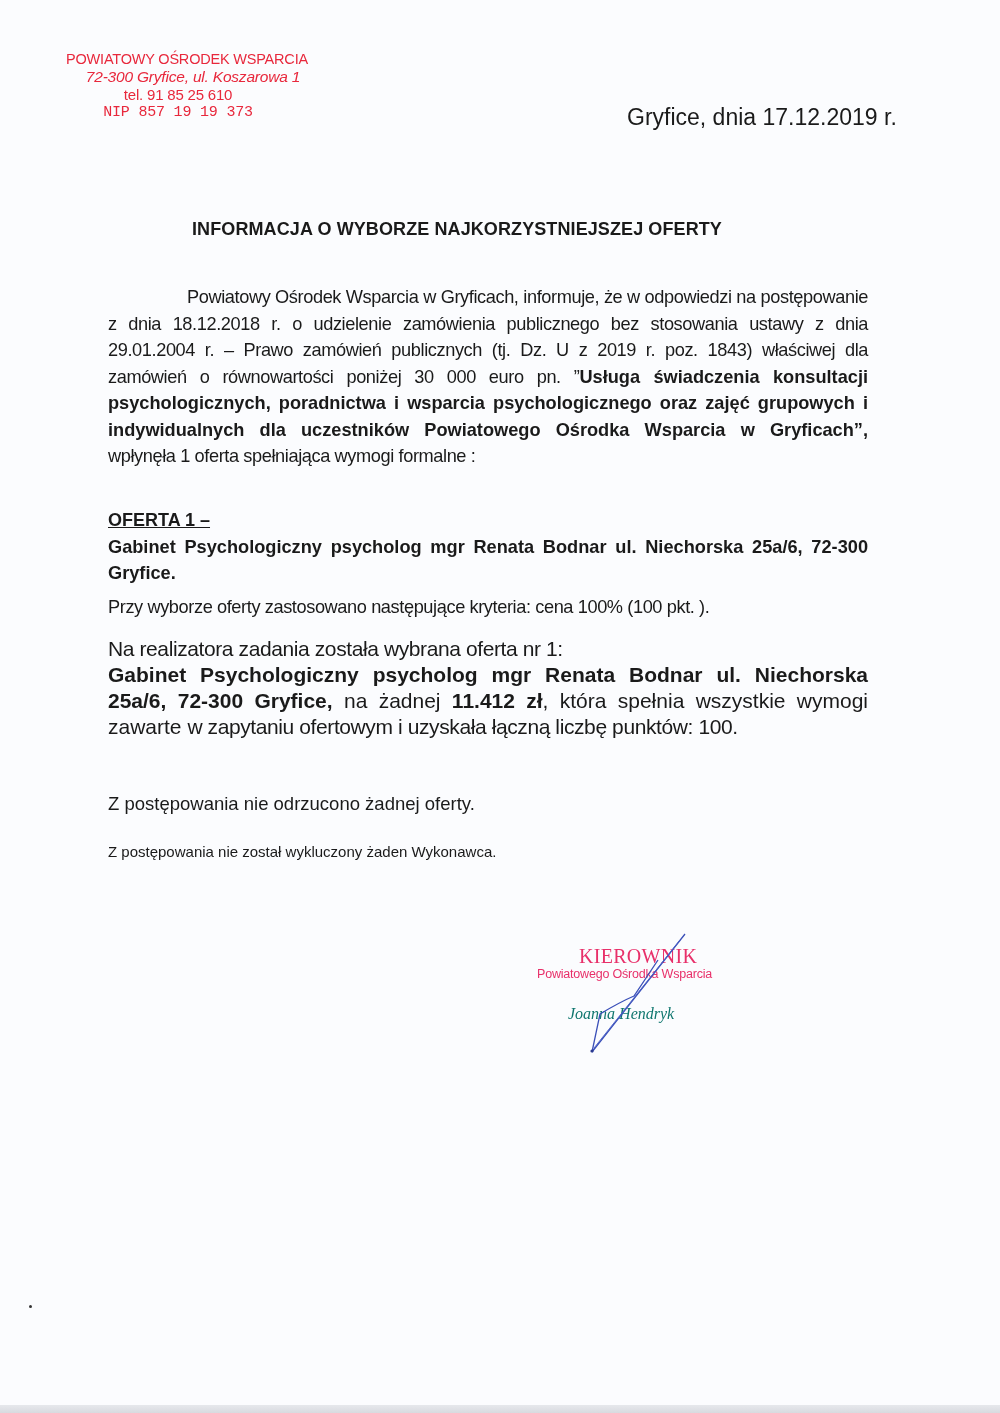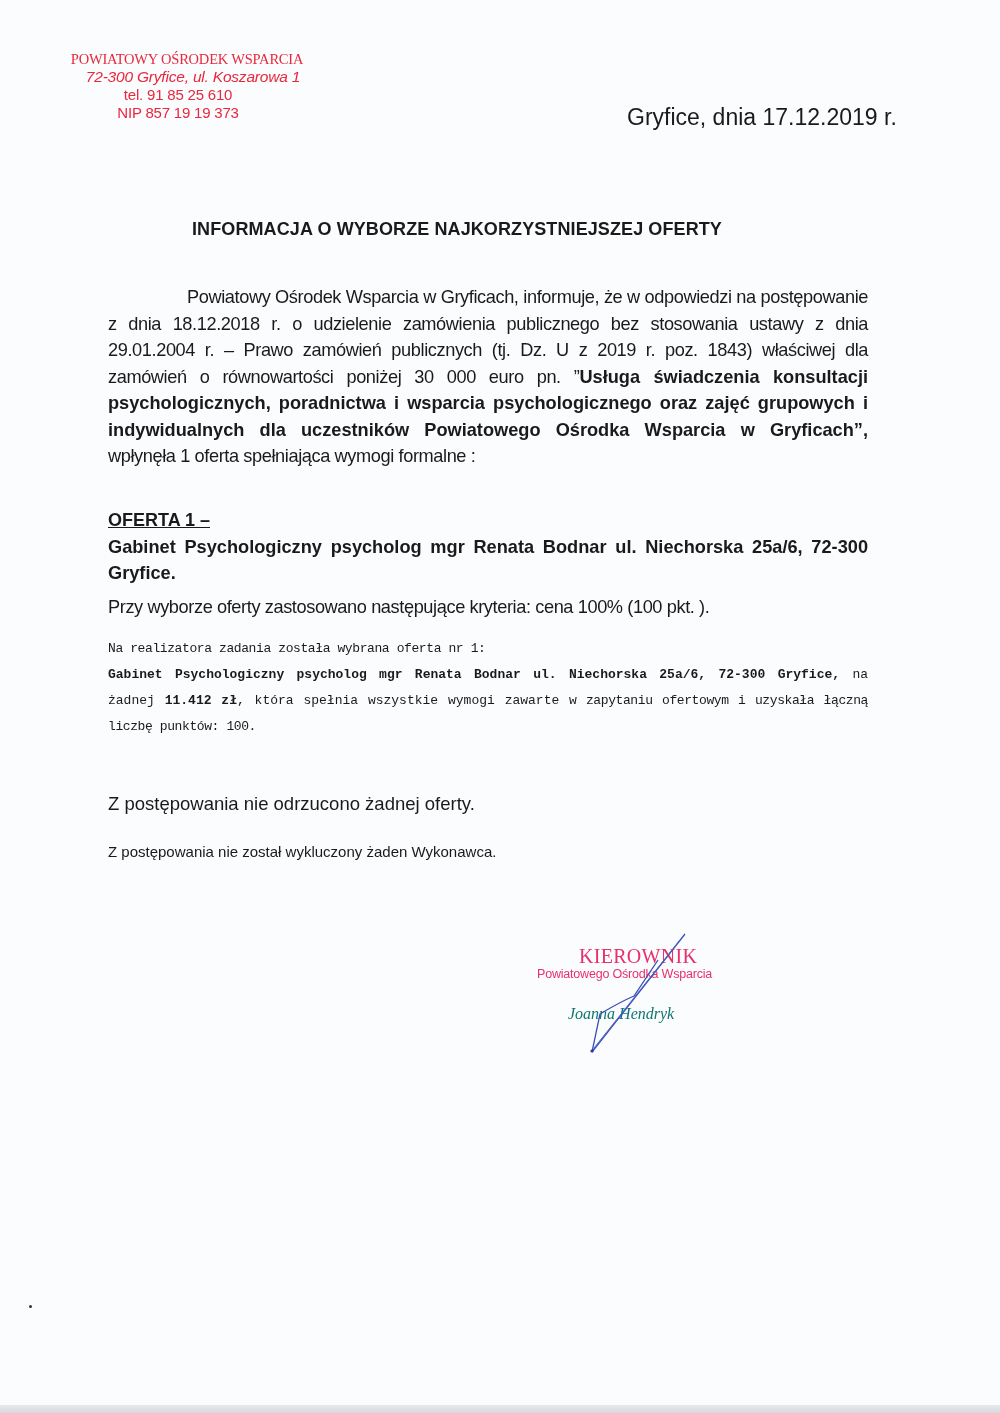--- a/index.html
+++ b/index.html
@@ -18,24 +18,24 @@
   }
   .speck { position: absolute; left: 29px; top: 1305px; width: 3px; height: 3px; background: #333; border-radius: 50%; }
 
   
   .stamp {
     position: absolute; left: 78px; top: 50px; width: 230px;
     color: #e8283c; font-size: 15.5px; line-height: 18px;
     text-align: center; letter-spacing: -0.2px;
   }
   .stamp div { white-space: nowrap; }
-  .stamp .l1 { font-size: 14.5px; margin-left: -12px; font-family: Liberation Serif, serif; }
+  .stamp .l1 { font-size: 14.5px; margin-left: -12px; }
   .stamp .l2 { font-size: 15.5px; font-style: italic; }
   .stamp .l3 { font-size: 15px; margin-left: -30px; }
-  .stamp .l4 { font-size: 15px; margin-left: -30px; }
+  .stamp .l4 { font-size: 15px; margin-left: -30px; font-family: Liberation Mono, monospace; }
 
   .date-line {
     position: absolute; left: 627px; top: 104px;
     font-size: 23px; white-space: nowrap;
   }
 
   .title {
     position: absolute; left: 192px; top: 219px;
     font-size: 18px; font-weight: bold; white-space: nowrap; letter-spacing: 0.1px;
   }
@@ -55,21 +55,21 @@
   .offer-block {
     position: absolute; left: 108px; top: 534px; width: 760px;
     font-size: 18.2px; font-weight: bold; line-height: 26px; text-align: justify;
   }
   .criteria {
     position: absolute; left: 108px; top: 597px;
     font-size: 18.2px; white-space: nowrap; letter-spacing: -0.4px;
   }
   .selected {
     position: absolute; left: 108px; top: 636px; width: 760px;
-    font-size: 13px; line-height: 26px; text-align: justify; font-family: Liberation Mono, monospace;
+    font-size: 21px; line-height: 26px; text-align: justify;
   }
   .selected .intro { letter-spacing: -0.4px; }
   .selected .last { letter-spacing: -0.4px; }
   .no-reject {
     position: absolute; left: 108px; top: 793px; font-size: 18.5px; white-space: nowrap;
   }
   .no-exclude {
     position: absolute; left: 108px; top: 843px; font-size: 15px; white-space: nowrap;
   }
 

